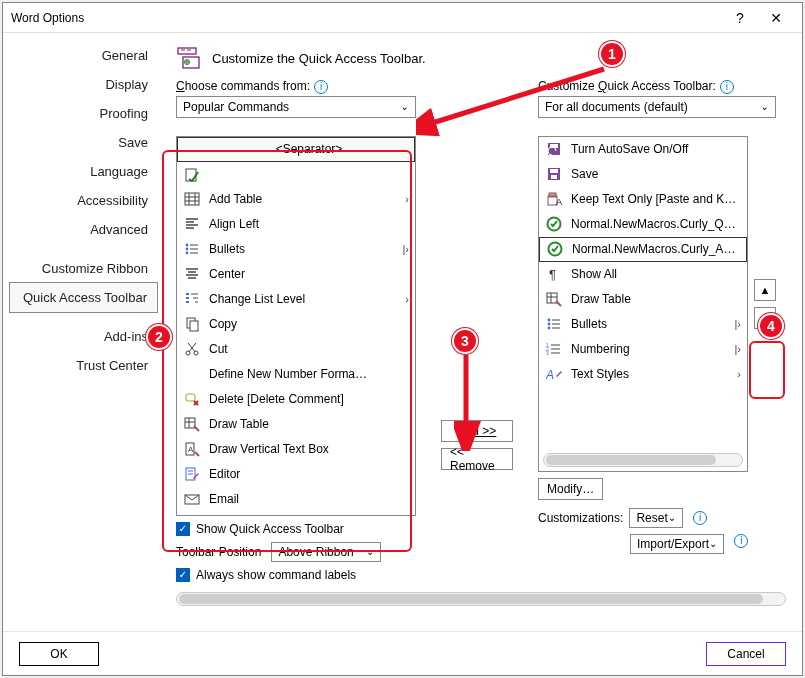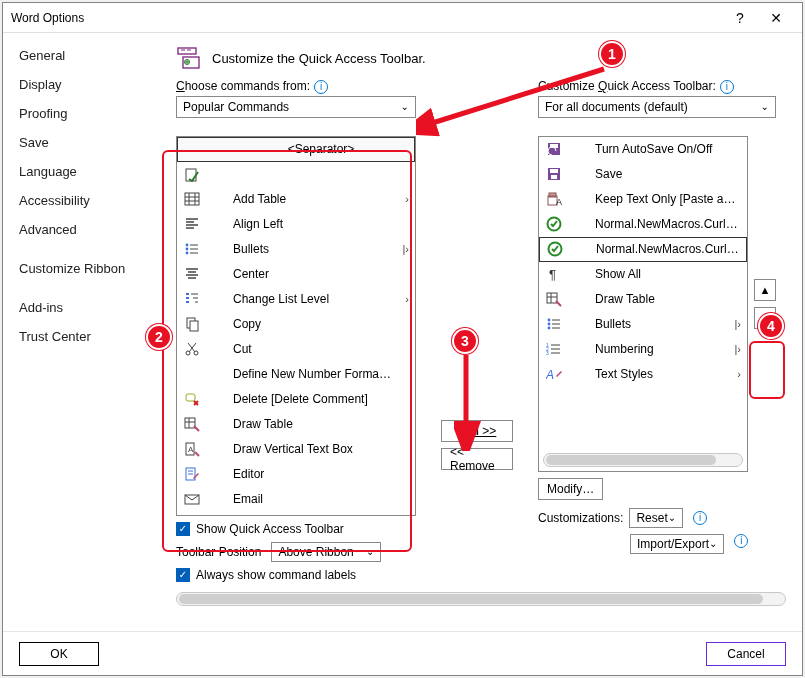--- a/index.html
+++ b/index.html
@@ -19,21 +19,21 @@
     display: flex; flex-direction: column;
   }
   .titlebar {
     height: 30px; display: flex; align-items: center;
     padding: 0 8px; border-bottom: 1px solid #e0e0e0;
   }
   .titlebar .title { flex: 1; font-size: 12px; }
   .titlebar .tbtn { width: 36px; height: 28px; display:flex; align-items:center; justify-content:center; font-size:14px; color:#000; }
   .body { flex:1; display:flex; }
   .nav {
-    width: 168px; border-right: none; padding: 8px 6px;
+    width: 168px; border-right: none; padding: 8px 6px; text-align: right;
   }
   .nav-item {
     padding: 7px 10px; border-radius: 0; font-size: 13px;
     color: #222; cursor: default;
   }
   .nav-sep { height: 10px; }
   .nav-item.active {
     border: 1px solid #888; background: #f8f8f8;
     margin: -1px 0;
   }
@@ -57,21 +57,21 @@
   .listbox {
     border:1px solid #888; background:#fff;
     overflow: hidden; position:relative;
   }
   .listbox-inner { overflow-y: auto; height:100%; }
   .li {
     display:flex; align-items:center; gap:8px; height:25px; padding:0 6px;
     font-size:12px;
   }
   .li .lic { width:18px; height:18px; display:flex; align-items:center; justify-content:center; }
-  .li .txt { flex:1; white-space:nowrap; overflow:hidden; text-overflow:ellipsis;margin-left:24px; }
+  .li .txt { flex:1; white-space:nowrap; overflow:hidden; text-overflow:ellipsis; }
   .li .sub { font-size:11px; color:#444; width:12px; text-align:right; }
   .li.sel-head { border:1px solid #333; background:#f9f9f9; }
   .li.sel-row { border:1px solid #333; }
   .mid-buttons { display:flex; flex-direction:column; gap:6px; align-items:center; justify-content:center; }
   .btn {
     border:1px solid #888; background:#fff; padding: 2px 8px;
     font-size:12px; height:22px; display:flex; align-items:center; justify-content:center;
     cursor: default;
   }
   .arrow-btn { width:22px; height:22px; border:1px solid #888; background:#fff; display:flex; align-items:center; justify-content:center; font-size:11px;}
@@ -112,20 +112,21 @@
     <div class="nav">
       <div class="nav-item">General</div>
       <div class="nav-item">Display</div>
       <div class="nav-item">Proofing</div>
       <div class="nav-item">Save</div>
       <div class="nav-item">Language</div>
       <div class="nav-item">Accessibility</div>
       <div class="nav-item">Advanced</div>
       <div class="nav-sep"></div>
       <div class="nav-item">Customize Ribbon</div>
+      <div class="nav-item active">Quick Access Toolbar</div>
       <div class="nav-sep"></div>
       <div class="nav-item">Add-ins</div>
       <div class="nav-item">Trust Center</div>
     </div>
 
     <div class="content">
       <div class="heading-row">
         <span class="ico">
           <svg width="26" height="26" viewBox="0 0 26 26">
               <rect x="2" y="3" width="18" height="6" fill="none" stroke="#7a237a" stroke-width="1.3"></rect>

